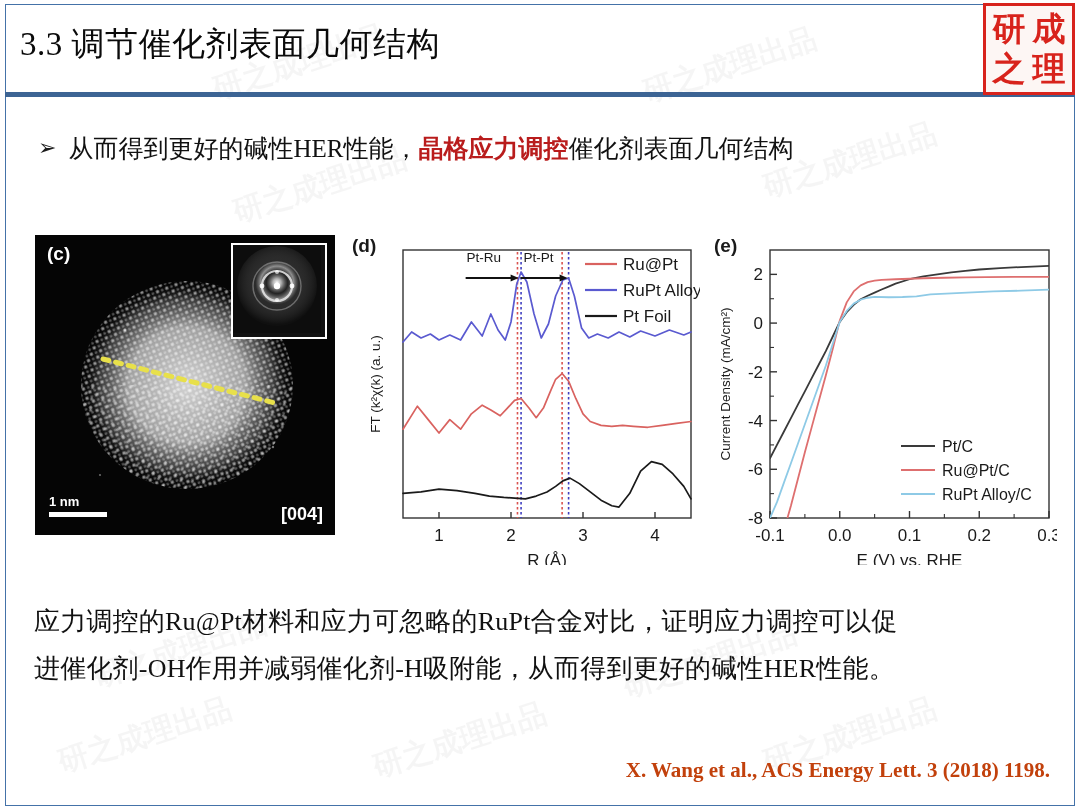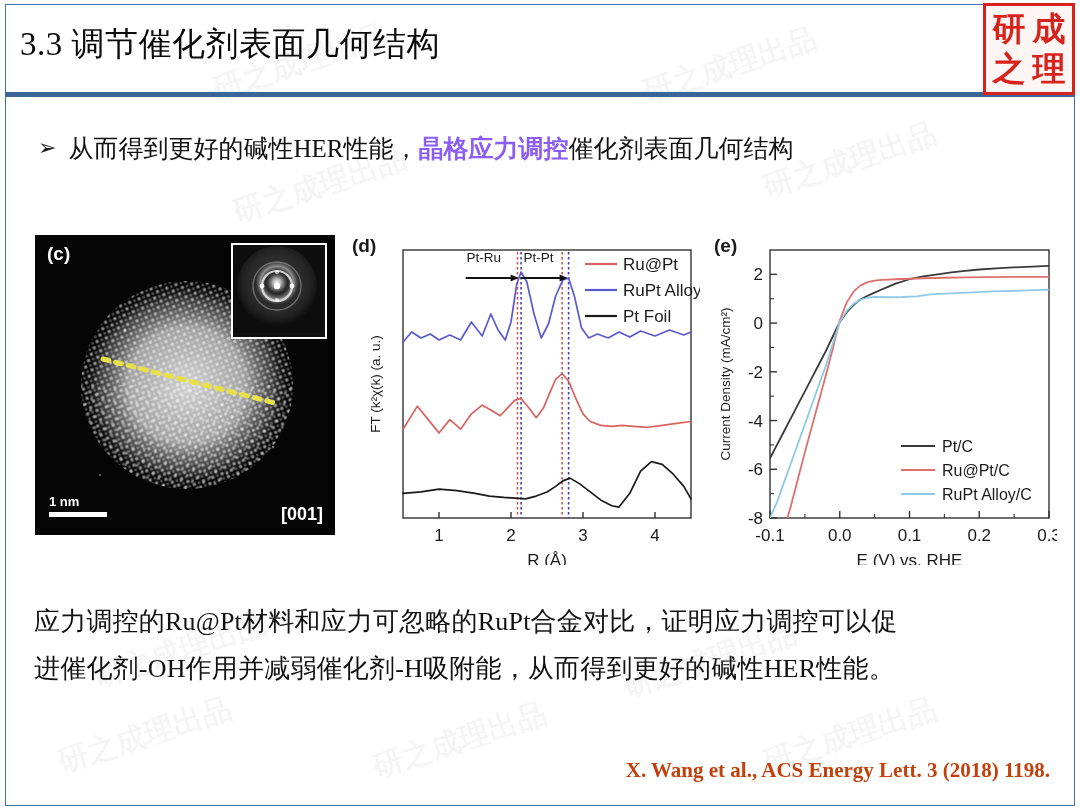--- a/index.html
+++ b/index.html
@@ -100,21 +100,21 @@
     white-space: nowrap;
     font-family: "Liberation Serif", "DejaVu Serif", serif;
   }
   .bullet-mark {
     display: inline-block;
     color: #1a1a1a;
     font-size: 22px;
     margin-right: 12px;
     transform: translateY(-2px);
   }
-  .hl-red { color: #8b5cf6; font-weight: bold; }
+  .hl-red { color: #b91c1c; font-weight: bold; }
 
   
   .fig-band { position: absolute; left: 0; top: 230px; width: 1080px; height: 340px; z-index: 3; }
 
   
   .tem {
     position: absolute;
     left: 35px; top: 5px;
     width: 300px; height: 300px;
     background: #050505;
@@ -260,21 +260,21 @@
           <circle cx="44" cy="41" r="3.2" fill="#ffffff"></circle>
           <circle cx="44" cy="41" r="15" fill="none" stroke="#e8e8e8" stroke-width="2.2" stroke-opacity="0.85"></circle>
           <circle cx="44" cy="41" r="24" fill="none" stroke="#bdbdbd" stroke-width="1.4" stroke-opacity="0.45"></circle>
           <circle cx="29" cy="41" r="2.4" fill="#ffffff" fill-opacity="0.9"></circle>
           <circle cx="59" cy="41" r="2.4" fill="#ffffff" fill-opacity="0.9"></circle>
           <circle cx="44" cy="27" r="2.0" fill="#ffffff" fill-opacity="0.7"></circle>
           <circle cx="44" cy="55" r="2.0" fill="#ffffff" fill-opacity="0.7"></circle>
         </svg>
       </div>
       <div class="tem-label">(c)</div>
-      <div class="tem-zone">[001]</div>
+      <div class="tem-zone">[004]</div>
       <div class="tem-scale-text">1 nm</div>
       <div class="tem-scale-bar"></div>
     </div>
 
     <div class="chart-d">
       <svg id="svg-d" width="350" height="335" viewBox="0 0 350 335">
           <text x="2" y="22" font-size="19" font-weight="bold" fill="#1a1a1a">(d)</text>
           <text x="0" y="0" font-size="13.5" fill="#1a1a1a" text-anchor="middle" transform="translate(30,154) rotate(-90)">FT (k²χ(k) (a. u.)</text>
           <rect x="53" y="20" width="288" height="268" fill="none" stroke="#333" stroke-width="1.4"></rect>
           <line x1="89" y1="288" x2="89" y2="282" stroke="#333" stroke-width="1.4"></line>

